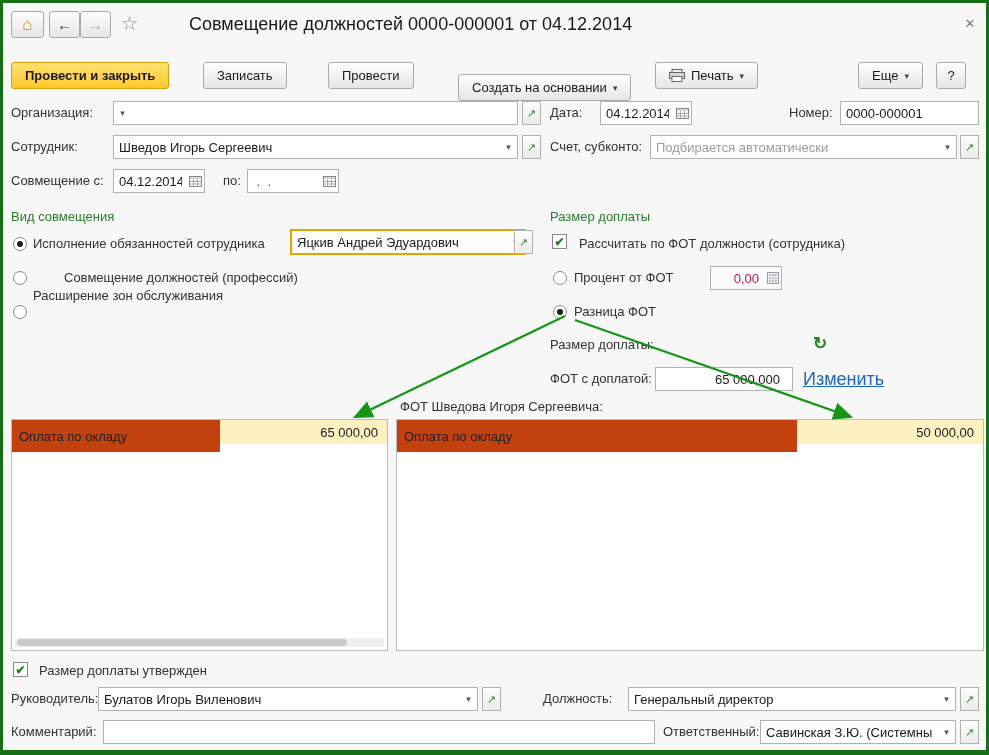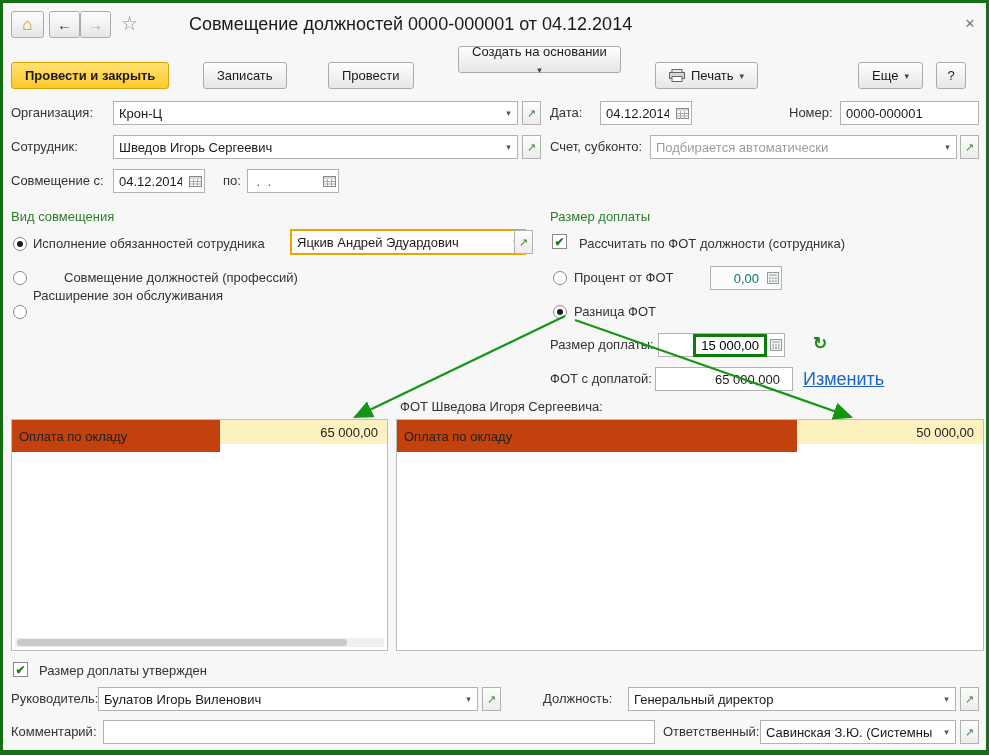--- a/index.html
+++ b/index.html
@@ -5,21 +5,21 @@
   * {margin:0; padding:0; box-sizing:border-box;}
   html,body {background:#9a9a9a;}
   body {font-family:"Liberation Sans",sans-serif;}
   #win {position:relative; width:989px; height:755px; background:#f7f7f7; border:3px solid #157015; border-bottom-width:5px; overflow:hidden;}
   .lbl {position:absolute; font-size:13px; color:#333; white-space:nowrap; line-height:24px; height:24px;}
   .green {color:#2b7d2b;}
   .fld {position:absolute; height:24px; background:#fff; border:1px solid #b1b1b1; display:flex; align-items:center;}
   .inp {flex:1; min-width:0; border:none; outline:none; background:transparent; font:13px "Liberation Sans",sans-serif; padding:0 5px; color:#1a1a1a;}
   .inp::placeholder {color:#9c9c9c;}
   .inp.num {text-align:right;}
-  .inp.dis {color:#0f766e;}
+  .inp.dis {color:#be185d;}
   .dd {width:17px; height:100%; display:flex; align-items:center; justify-content:center; font-size:9px; color:#555; cursor:pointer; flex:none;}
   .sq {position:absolute; width:19px; height:24px; border:1px solid #b1b1b1; background:linear-gradient(#fdfdfd,#ececec); display:flex; align-items:center; justify-content:center; cursor:pointer;}
   .btn {position:absolute; height:27px; border:1px solid #ababab; border-radius:3px; background:linear-gradient(#fefefe,#e6e6e6); font-size:13px; color:#1a1a1a; display:flex; align-items:center; justify-content:center; gap:6px; padding:0 13px; cursor:pointer; white-space:nowrap;}
   .darr {font-size:9px; color:#444;}
   .btn-primary {background:linear-gradient(#ffe173,#ffc829); border-color:#d8a200; font-weight:bold;}
   .tool {padding:0; color:#555;}
   .radio {position:absolute; width:14px; height:14px; border:1px solid #898989; border-radius:50%; background:#fff; cursor:pointer;}
   .radio.sel::after {content:""; position:absolute; left:3px; top:3px; width:6px; height:6px; border-radius:50%; background:#1f1f1f;}
   .cb {position:absolute; width:15px; height:15px; border:1px solid #898989; background:#fff; display:flex; align-items:center; justify-content:center; cursor:pointer; font-size:12px; color:#1c7a1c; line-height:1; font-weight:bold;}
   .tbl {position:absolute; background:#fff; border:1px solid #bdbdbd;}
@@ -54,21 +54,21 @@
 
   <button class="btn btn-primary" style="left:8px;top:59px;">
     <span>Провести и закрыть</span>
   </button>
   <button class="btn" style="left:200px;top:59px;">
     <span>Записать</span>
   </button>
   <button class="btn" style="left:325px;top:59px;">
     <span>Провести</span>
   </button>
-  <button class="btn" style="left:455px;top:43px;flex-direction:column;">
+  <button class="btn" style="left:455px;top:71px;">
     <span>Создать на основании</span>
     <span class="darr">▾</span>
   </button>
   <button class="btn" style="left:652px;top:59px;">
     <svg width="16" height="13" viewBox="0 0 16 13">
       <rect x="3" y="0.5" width="10" height="3" fill="#eceff1" stroke="#666"></rect>
       <rect x="0.5" y="3.5" width="15" height="6" fill="#cfd8dc" stroke="#666"></rect>
       <rect x="3" y="7.5" width="10" height="5" fill="#fff" stroke="#666"></rect>
     </svg>
     <span>Печать</span>
@@ -77,21 +77,20 @@
   <button class="btn" style="left:855px;top:59px;">
     <span>Еще</span>
     <span class="darr">▾</span>
   </button>
   <button class="btn" style="left:933px;top:59px;width:30px;padding:0;">
     <span>?</span>
   </button>
 
   <span class="lbl" style="left:8px;top:98px;">Организация:</span>
   <div class="fld" style="left:110px;top:98px;width:405px;">
-    <input class="inp" value="Крон-Ц" style="">
     <span class="dd">
         <span>▾</span>
       </span>
   </div>
   <button class="sq" style="left:519px;top:98px;">
       <span style="color:#3a7d3a;font-size:11px;">↗</span>
     </button>
 
   <span class="lbl" style="left:547px;top:98px;">Дата:</span>
   <div class="fld" style="left:597px;top:98px;width:92px;">
@@ -196,35 +195,20 @@
           <rect x="5.1" y="8.2" width="1.8" height="1.8" fill="#9fb0ba"></rect>
           <rect x="8" y="8.2" width="1.8" height="1.8" fill="#9fb0ba"></rect>
       </svg>
     </span>
   </div>
 
   <span class="radio sel" style="left:550px;top:302px;"></span>
   <span class="lbl" style="left:571px;top:297px;">Разница ФОТ</span>
 
   <span class="lbl" style="left:547px;top:330px;">Размер доплаты:</span>
-  <div class="fld" style="left:655px;top:330px;width:127px;justify-content:flex-end;">
-    <span class="numgreen">15 000,00</span>
-    <span class="dd">
-      <svg width="12" height="12" viewBox="0 0 12 12">
-        <rect x="0.5" y="0.5" width="11" height="11" fill="#f4f4f4" stroke="#999"></rect>
-        <rect x="2.2" y="2" width="7.6" height="2" fill="#b9c6d0"></rect>
-        <rect x="2.2" y="5.4" width="1.8" height="1.8" fill="#9fb0ba"></rect>
-          <rect x="5.1" y="5.4" width="1.8" height="1.8" fill="#9fb0ba"></rect>
-          <rect x="8" y="5.4" width="1.8" height="1.8" fill="#9fb0ba"></rect>
-        <rect x="2.2" y="8.2" width="1.8" height="1.8" fill="#9fb0ba"></rect>
-          <rect x="5.1" y="8.2" width="1.8" height="1.8" fill="#9fb0ba"></rect>
-          <rect x="8" y="8.2" width="1.8" height="1.8" fill="#9fb0ba"></rect>
-      </svg>
-    </span>
-  </div>
   <span class="lbl" style="left:810px;top:329px;font-size:17px;color:#1d8a1d;cursor:pointer;font-weight:bold;">↻</span>
 
   <span class="lbl" style="left:547px;top:364px;">ФОТ с доплатой:</span>
   <div class="fld" style="left:652px;top:364px;width:138px;">
     <input class="inp num" style="padding-right: 12px;" value="65 000,000">
   </div>
   <a class="link" style="left:800px;top:364px;">Изменить</a>
 
   <span class="lbl" style="left:397px;top:392px;">ФОТ Шведова Игоря Сергеевича:</span>
 

